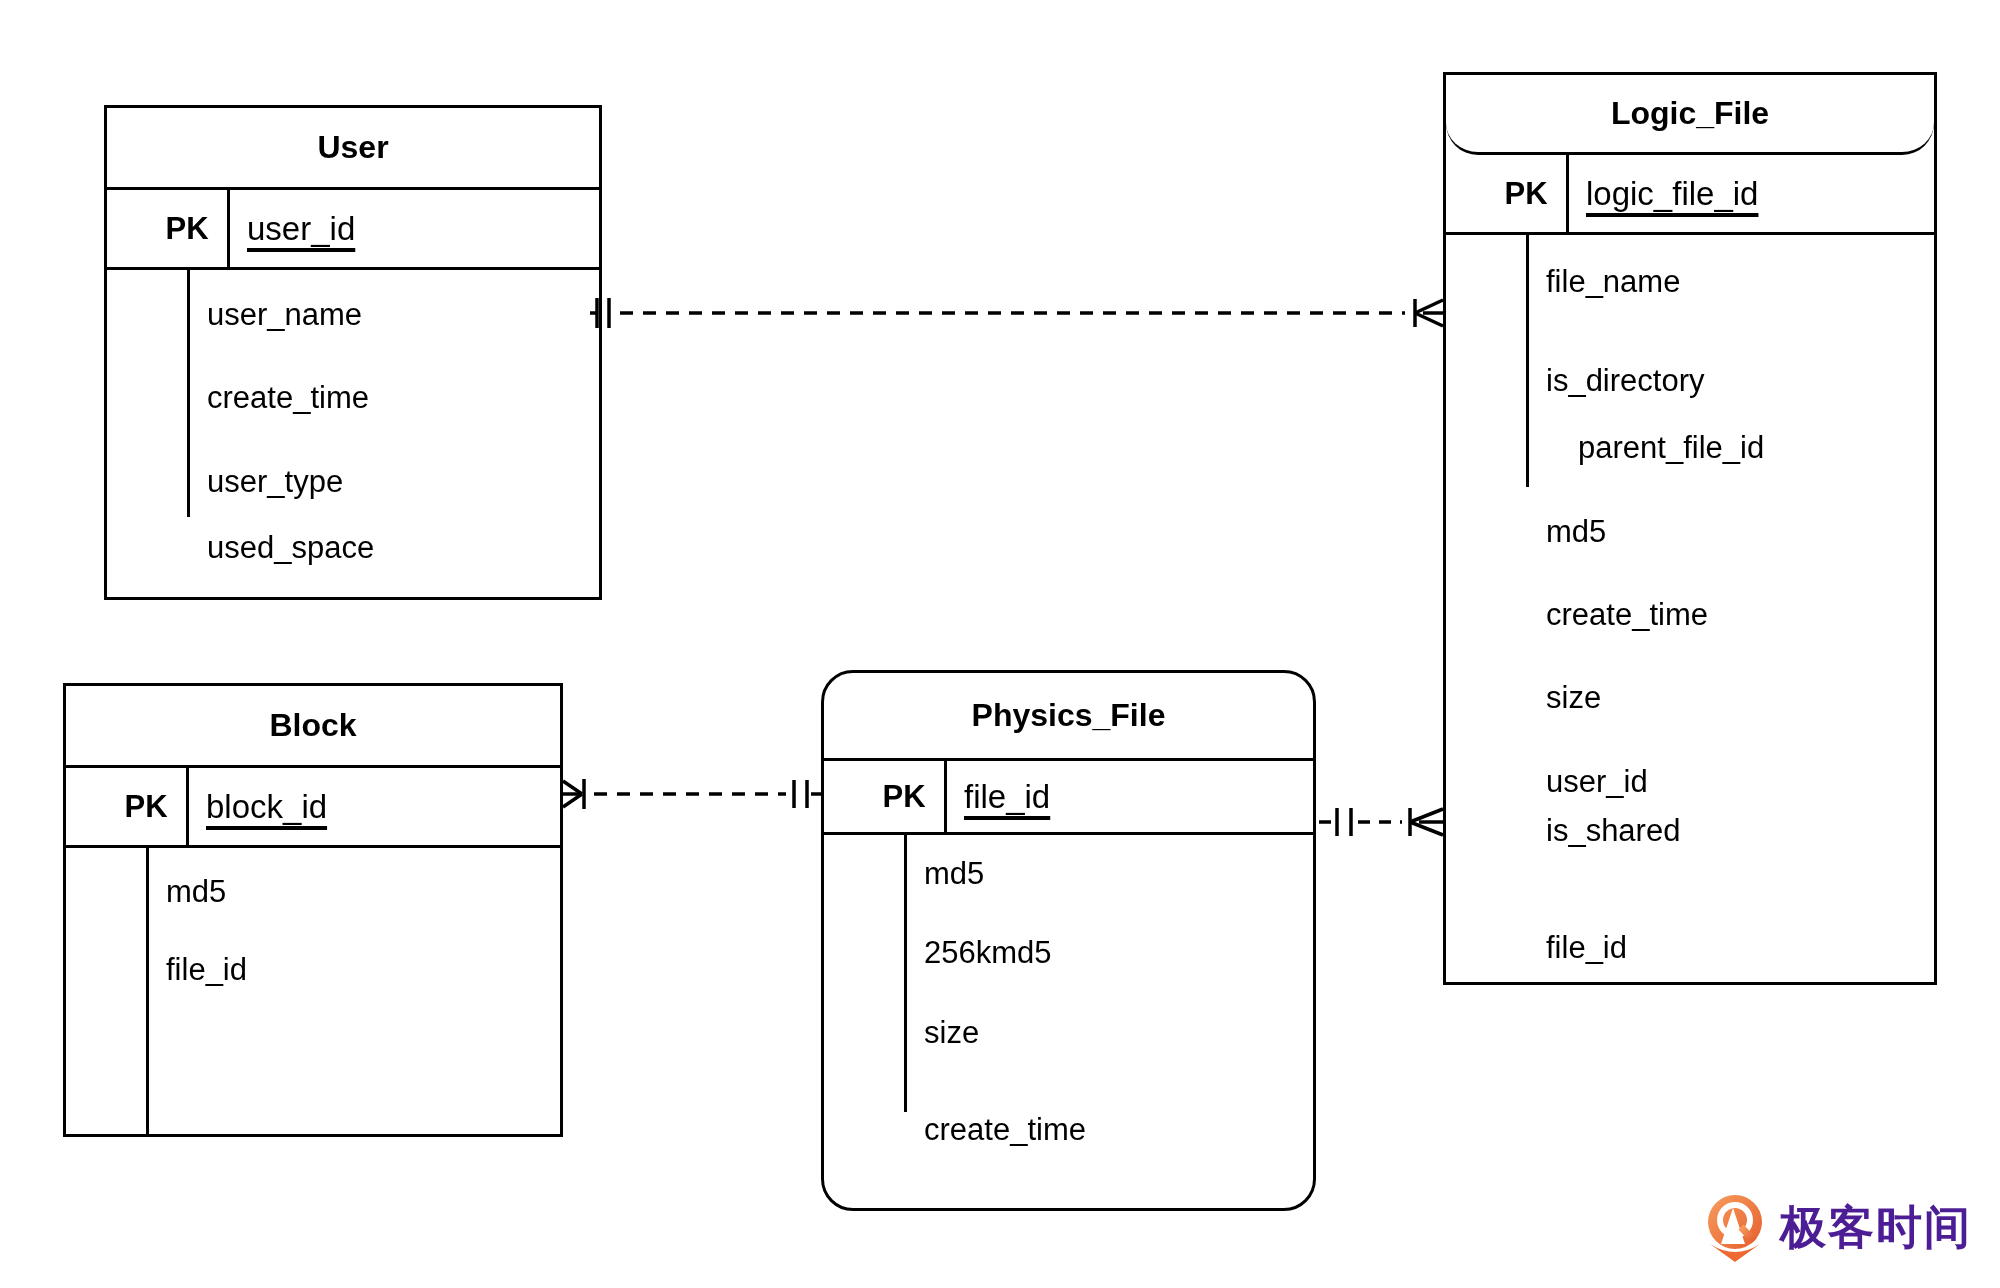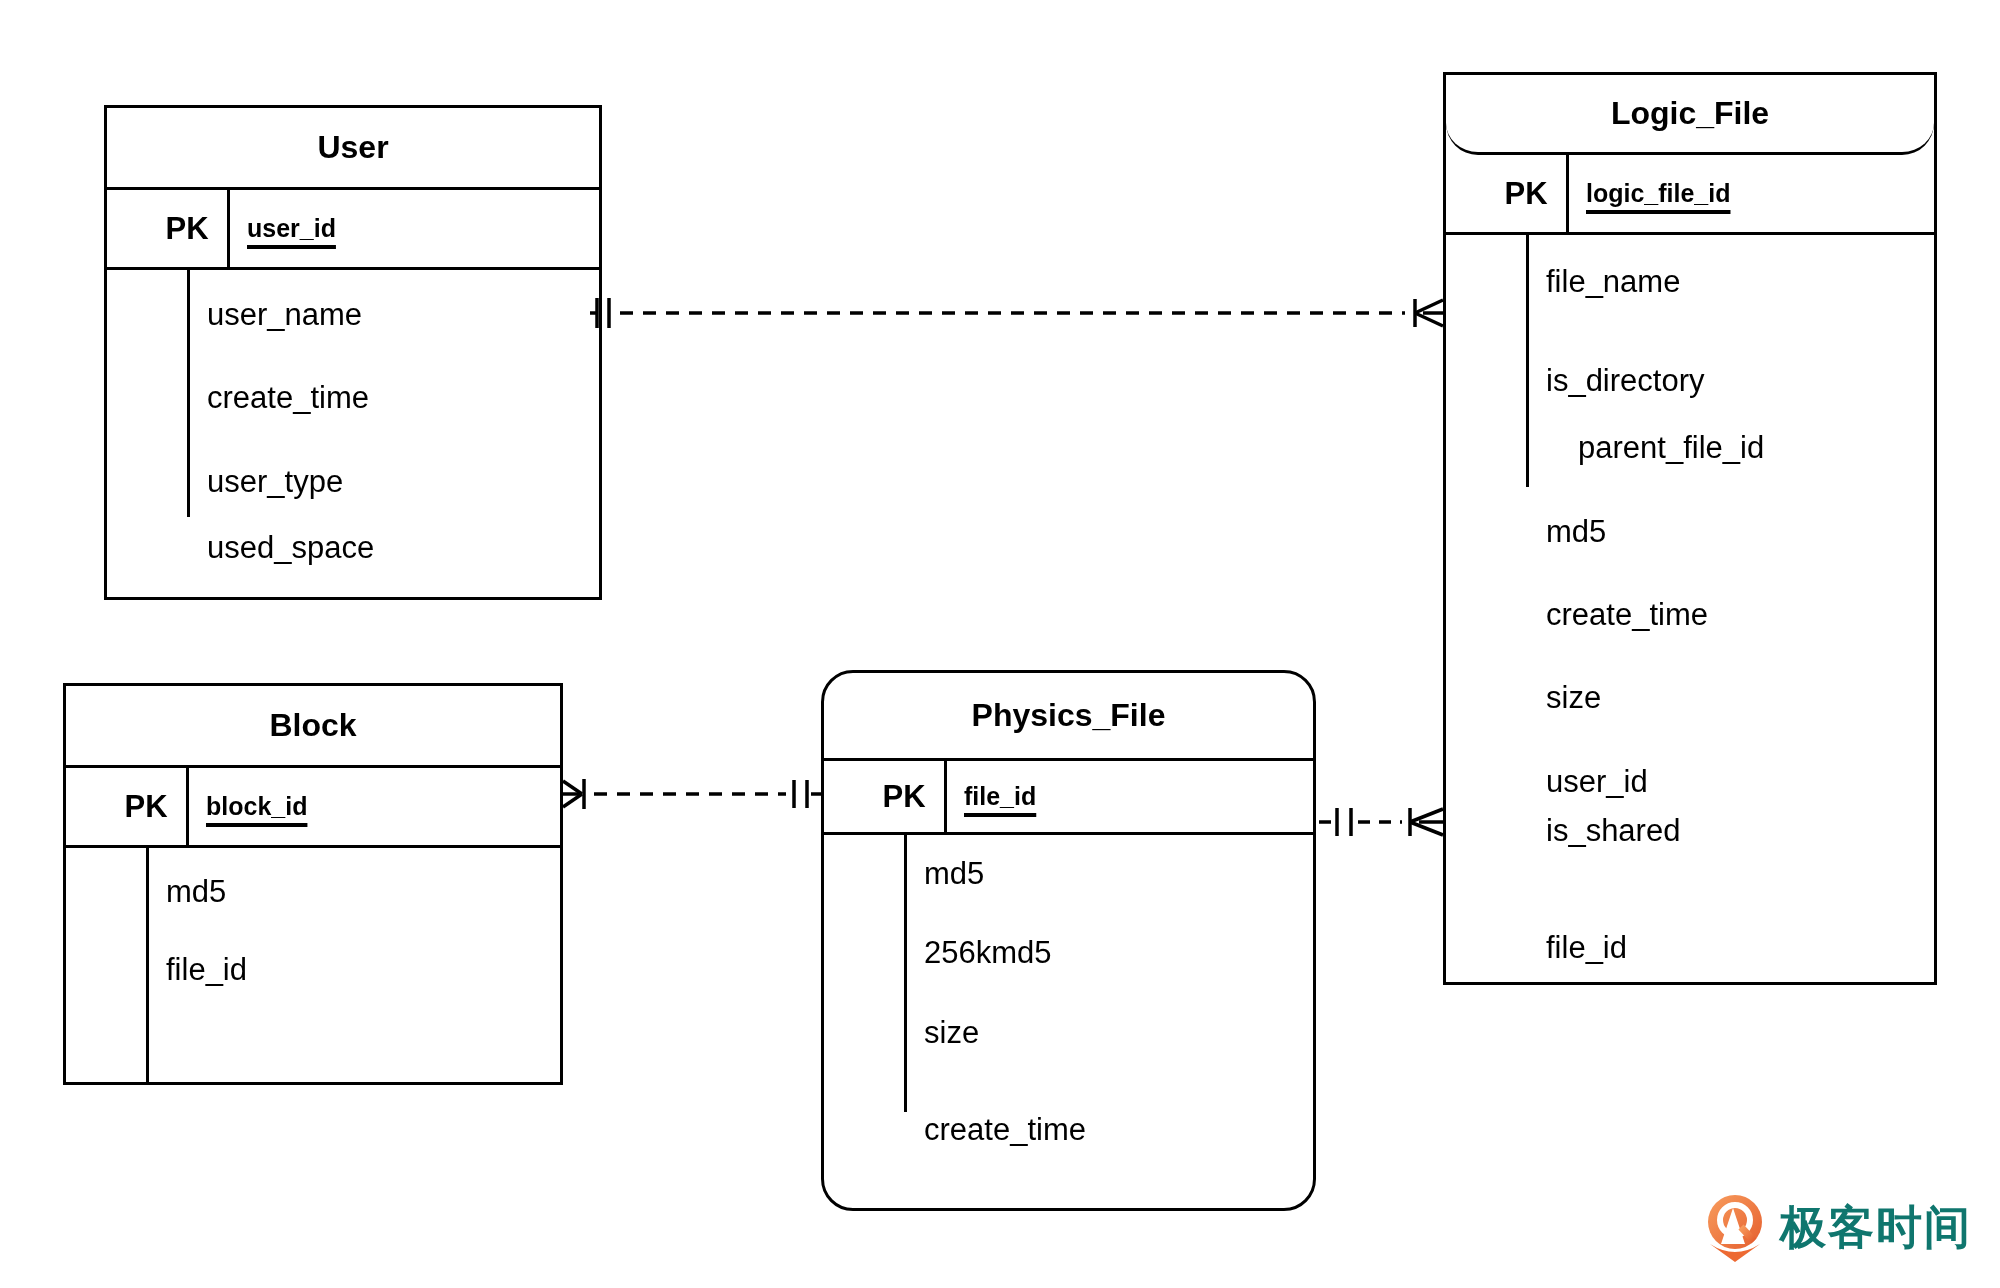--- a/index.html
+++ b/index.html
@@ -42,22 +42,22 @@
     justify-content: center;
     font-size: 31px;
     font-weight: bold;
     border-right: 3px solid #000000;
     margin-left: 40px;
   }
   .etpkname {
     display: flex;
     align-items: center;
     padding-left: 17px;
-    font-size: 25px;
-    font-weight: bold;
+    font-size: 33px;
+    font-weight: normal;
     text-decoration: underline;
     text-underline-offset: 8px;
     text-decoration-thickness: 3.5px;
   }
   .etbody {
     position: relative;
     flex: 1 1 auto;
     font-size: 31px;
     text-align: right;
   }
@@ -85,21 +85,21 @@
     left: 1704px;
     top: 1194px;
     height: 68px;
     display: flex;
     align-items: center;
     gap: 14px;
   }
   .logo-text {
     font-size: 46px;
     font-weight: 600;
-    color: #0f766e;
+    color: #4c1d95;
     letter-spacing: 2px;
     white-space: nowrap;
   }
 </style>
 </head>
 <body>
 
 <div class="canvas">
 
   <div class="etable" style="left:104px; top:105px; width:498px; height:495px;">
@@ -130,21 +130,21 @@
       <div class="fld" style="top:213px;margin-left:32px;">parent_file_id</div>
       <div class="fld" style="top:297px;">md5</div>
       <div class="fld" style="top:380px;">create_time</div>
       <div class="fld" style="top:463px;">size</div>
       <div class="fld" style="top:547px;">user_id</div>
       <div class="fld" style="top:596px;">is_shared</div>
       <div class="fld" style="top:713px;">file_id</div>
     </div>
   </div>
 
-  <div class="etable" style="left:63px; top:683px; width:500px; height:402px;">
+  <div class="etable" style="left:63px; top:683px; width:500px; height:454px;">
     <div class="ettitle" style="height:82px;">Block</div>
     <div class="etpkrow" style="height:80px;">
       <div class="etpkcell">PK</div>
       <div class="etpkname">block_id</div>
     </div>
     <div class="etbody">
       <div class="divider" style="height:100%;"></div>
       <div class="fld" style="top:44px;">md5</div>
       <div class="fld" style="top:122px;">file_id</div>
     </div>

